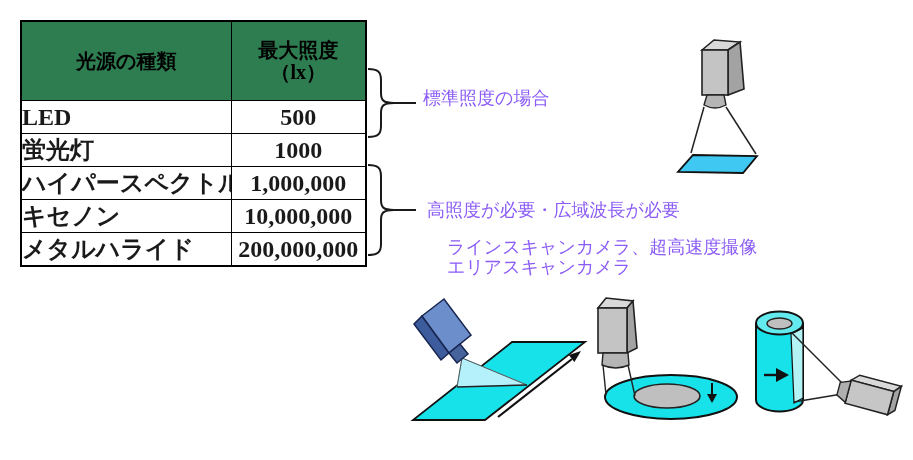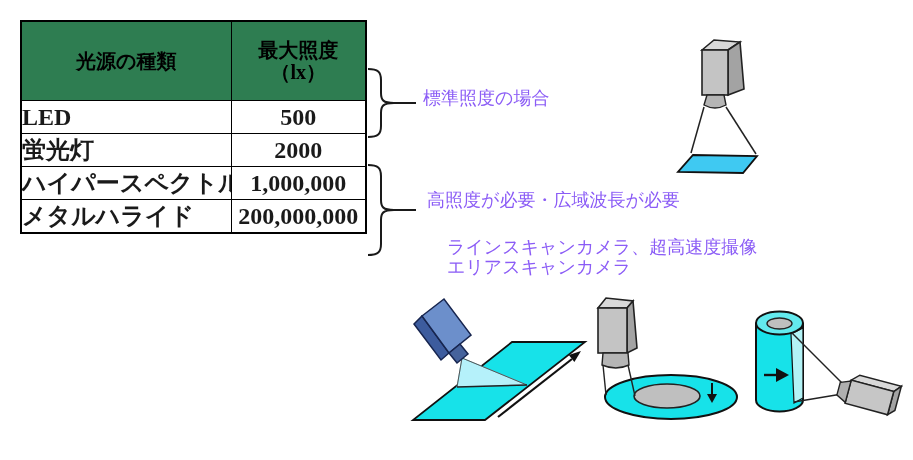--- a/index.html
+++ b/index.html
@@ -45,46 +45,50 @@
         <th><span>最大照度</span><br><span>（lx）</span></th>
       </tr>
     </thead>
     <tbody>
       <tr>
           <td class="lab">LED</td>
           <td class="val">500</td>
         </tr>
       <tr>
           <td class="lab">蛍光灯</td>
-          <td class="val">2000</td>
+          <td class="val">1000</td>
         </tr>
       <tr>
           <td class="lab">ハイパースペクトル</td>
           <td class="val">1,000,000</td>
+        </tr>
+      <tr>
+          <td class="lab">キセノン</td>
+          <td class="val">10,000,000</td>
         </tr>
       <tr>
           <td class="lab">メタルハライド</td>
           <td class="val">200,000,000</td>
         </tr>
     </tbody>
   </table>
 
   <svg class="abs" style="left:364px;top:66px" width="56" height="74" viewBox="0 0 56 74">
     <path d="M4,3 C14,3 17,6 17,14 L17,27 C17,34 19,37 30,37 C19,37 17,40 17,47 L17,60 C17,68 14,71 4,71" fill="none" stroke="#1a1a1a" stroke-width="2"></path>
     <path d="M30,37 L52,37" fill="none" stroke="#1a1a1a" stroke-width="2"></path>
   </svg>
 
   <svg class="abs" style="left:364px;top:162px" width="56" height="96" viewBox="0 0 56 96">
     <path d="M4,3 C14,3 17,6 17,14 L17,38 C17,45 19,48 30,48 C19,48 17,51 17,58 L17,82 C17,90 14,93 4,93" fill="none" stroke="#1a1a1a" stroke-width="2"></path>
     <path d="M30,48 L52,48" fill="none" stroke="#1a1a1a" stroke-width="2"></path>
   </svg>
 
   <div class="ann" style="left:423px;top:86px">標準照度の場合</div>
 
-  <div class="ann" style="left:427px;top:188px">高照度が必要・広域波長が必要</div>
+  <div class="ann" style="left:427px;top:198px">高照度が必要・広域波長が必要</div>
   <div class="ann" style="left:447px;top:235px">ラインスキャンカメラ、超高速度撮像</div>
   <div class="ann" style="left:447px;top:255px">エリアスキャンカメラ</div>
 
   <svg class="abs" style="left:660px;top:28px" width="120" height="150" viewBox="0 0 120 150">
     <g>
       <polygon points="42,22 54,12 80,14 68,22" fill="#D9D9D9" stroke="#222" stroke-width="1.6"></polygon>
       <polygon points="68,22 80,14 84,61 68,67" fill="#A3A3A3" stroke="#222" stroke-width="1.6"></polygon>
       <rect x="42" y="22" width="26" height="45" fill="#C4C4C4" stroke="#222" stroke-width="1.6"></rect>
       <path d="M47,67 L64,67 L66,77 Q55,83 44,77 Z" fill="#B5B5B5" stroke="#222" stroke-width="1.4"></path>
     </g>

